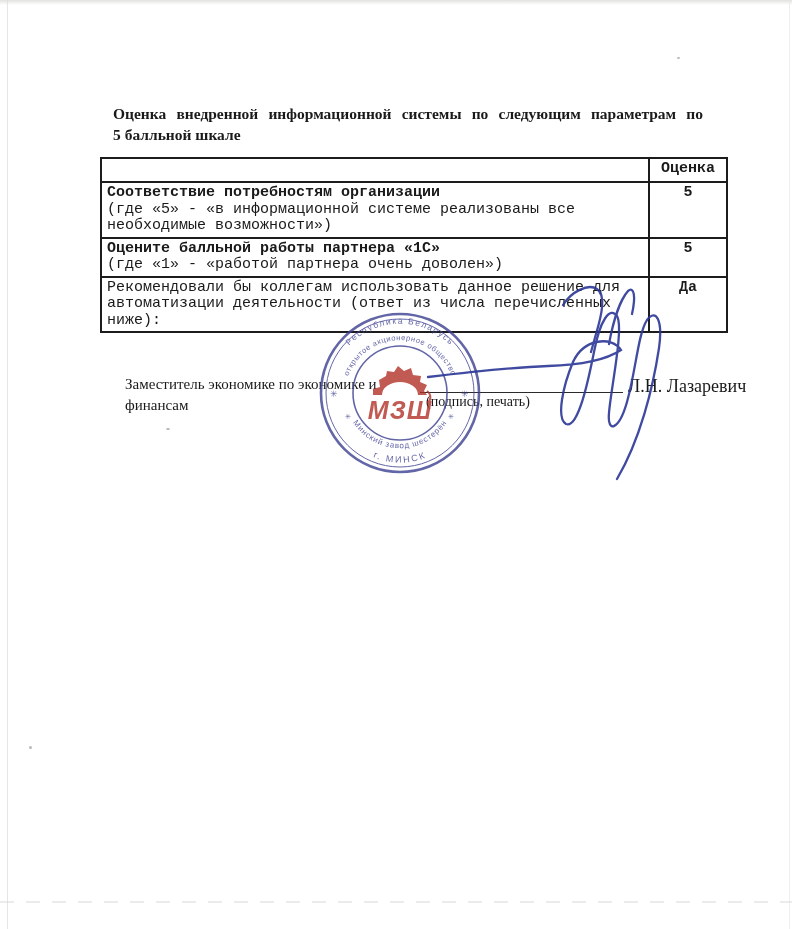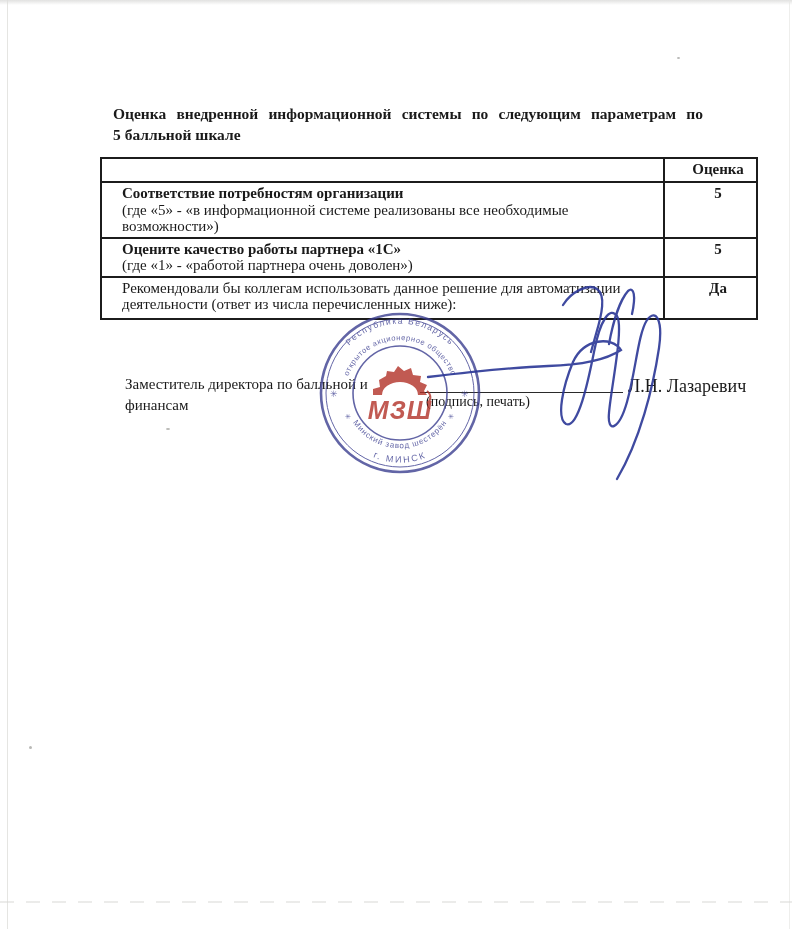--- a/index.html
+++ b/index.html
@@ -20,21 +20,21 @@
 
   .doc-title{position:absolute;left:113px;top:103px;width:590px;
     font-weight:bold;font-size:15.5px;line-height:21px;}
   .doc-title .l1{text-align:justify;text-align-last:justify;}
   .doc-title .l2{text-align:left;}
 
   table.eval{position:absolute;left:100px;top:157px;width:604px;
     border-collapse:collapse;table-layout:fixed;
     font-size:15px;line-height:16.5px;}
   table.eval td,table.eval th{border:2px solid #1c1c1c;vertical-align:top;
-    padding:2px 5px 2px 20px;font-weight:normal;text-align:left;}
+    padding:2px 5px 2px 5px;font-weight:normal;text-align:left;font-family:Liberation Mono, monospace;}
   table.eval .c-q{width:536px;}
   table.eval .c-v{width:66px;text-align:center;font-weight:bold;}
   .row-title{font-weight:bold;}
   .row-title.plain{font-weight:normal;}
   .row-sub{font-weight:normal;}
   .hdr{text-align:center !important;font-weight:normal;}
 
   .sig-role{position:absolute;left:125px;top:374px;width:300px;
     font-size:15px;line-height:21px;}
   .sig-line{position:absolute;left:420px;top:376px;width:203px;height:16px;
@@ -69,36 +69,36 @@
   </tr>
   <tr style="height:52px;margin-left:48px;">
     <td class="c-q">
       <span class="row-title">Соответствие потребностям организации</span><br>
       <span class="row-sub">(где «5» - «в информационной системе реализованы все необходимые возможности»)</span>
     </td>
     <td class="c-v">5</td>
   </tr>
   <tr style="height:33px;">
     <td class="c-q">
-      <span class="row-title">Оцените качество работы партнера «1С»</span><br>
+      <span class="row-title">Оцените балльной работы партнера «1С»</span><br>
       <span class="row-sub">(где «1» - «работой партнера очень доволен»)</span>
     </td>
     <td class="c-v">5</td>
   </tr>
   <tr style="height:42px;">
     <td class="c-q">
       <span class="row-title plain">Рекомендовали бы коллегам использовать данное решение для автоматизации деятельности (ответ из числа перечисленных ниже):</span>
     </td>
     <td class="c-v">Да</td>
   </tr>
 </tbody>
   </table>
 
 <div class="sig-role">
-  <div>Заместитель директора по балльной и</div>
+  <div>Заместитель экономике по экономике и</div>
   <div>финансам</div>
 </div>
 <div class="sig-line"></div>
 <div class="sig-caption">(подпись, печать)</div>
 <div class="sig-name">Л.Н. Лазаревич</div>
 
 <svg class="stamp" viewBox="-90 -90 180 180">
   <defs>
     <path id="arcTopOuter" d="M -66 24 A 70 70 0 1 1 66 24"></path>
     <path id="arcTopInner" d="M -52 20 A 55 55 0 1 1 52 20"></path>

